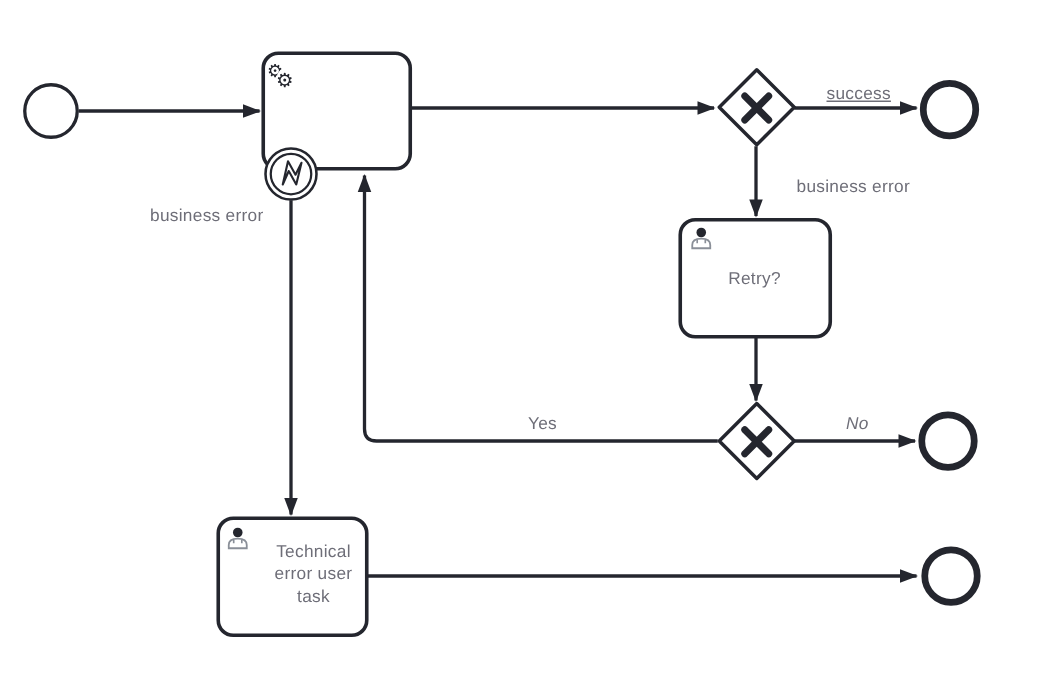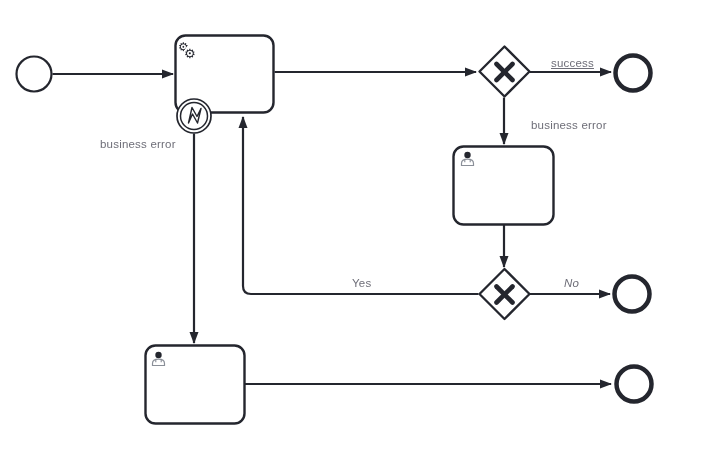--- a/index.html
+++ b/index.html
@@ -100,21 +100,23 @@
         <circle cx="7.5" cy="5" r="3.2" fill="#24262e"></circle>
         <path d="M1.5,15.5 V13.4 C1.5,10.6 4,9.1 7.5,9.1 C11,9.1 13.5,10.6 13.5,13.4 V15.5 Z" fill="#ffffff" stroke="#8a8f98" stroke-width="1.2"></path>
         <path d="M4.8,9.6 V12.2 M10.2,9.6 V12.2" stroke="#8a8f98" stroke-width="1.1" fill="none"></path>
       </g>
     </g>
 
     <circle class="shape" cx="634" cy="384" r="17.5" stroke-width="4.5"></circle>
   </svg>
 
 
+  <div class="lbl node-lbl" style="left:453px; top:179px; width:100px;">Retry?</div>
 
+  <div class="lbl node-lbl" style="left:172px; top:361px; width:74px;">Technical error user task</div>
 
   <div class="lbl edge-lbl" style="left:100px; top:137px;">business error</div>
 
   <div class="lbl edge-lbl" style="left:551px; top:56px;text-decoration:underline;">success</div>
 
   <div class="lbl edge-lbl" style="left:531px; top:107px;margin-top:11px;">business error</div>
 
   <div class="lbl edge-lbl" style="left:352px; top:276px;">Yes</div>
 
   <div class="lbl edge-lbl" style="left:564px; top:276px;font-style:italic;">No</div>

